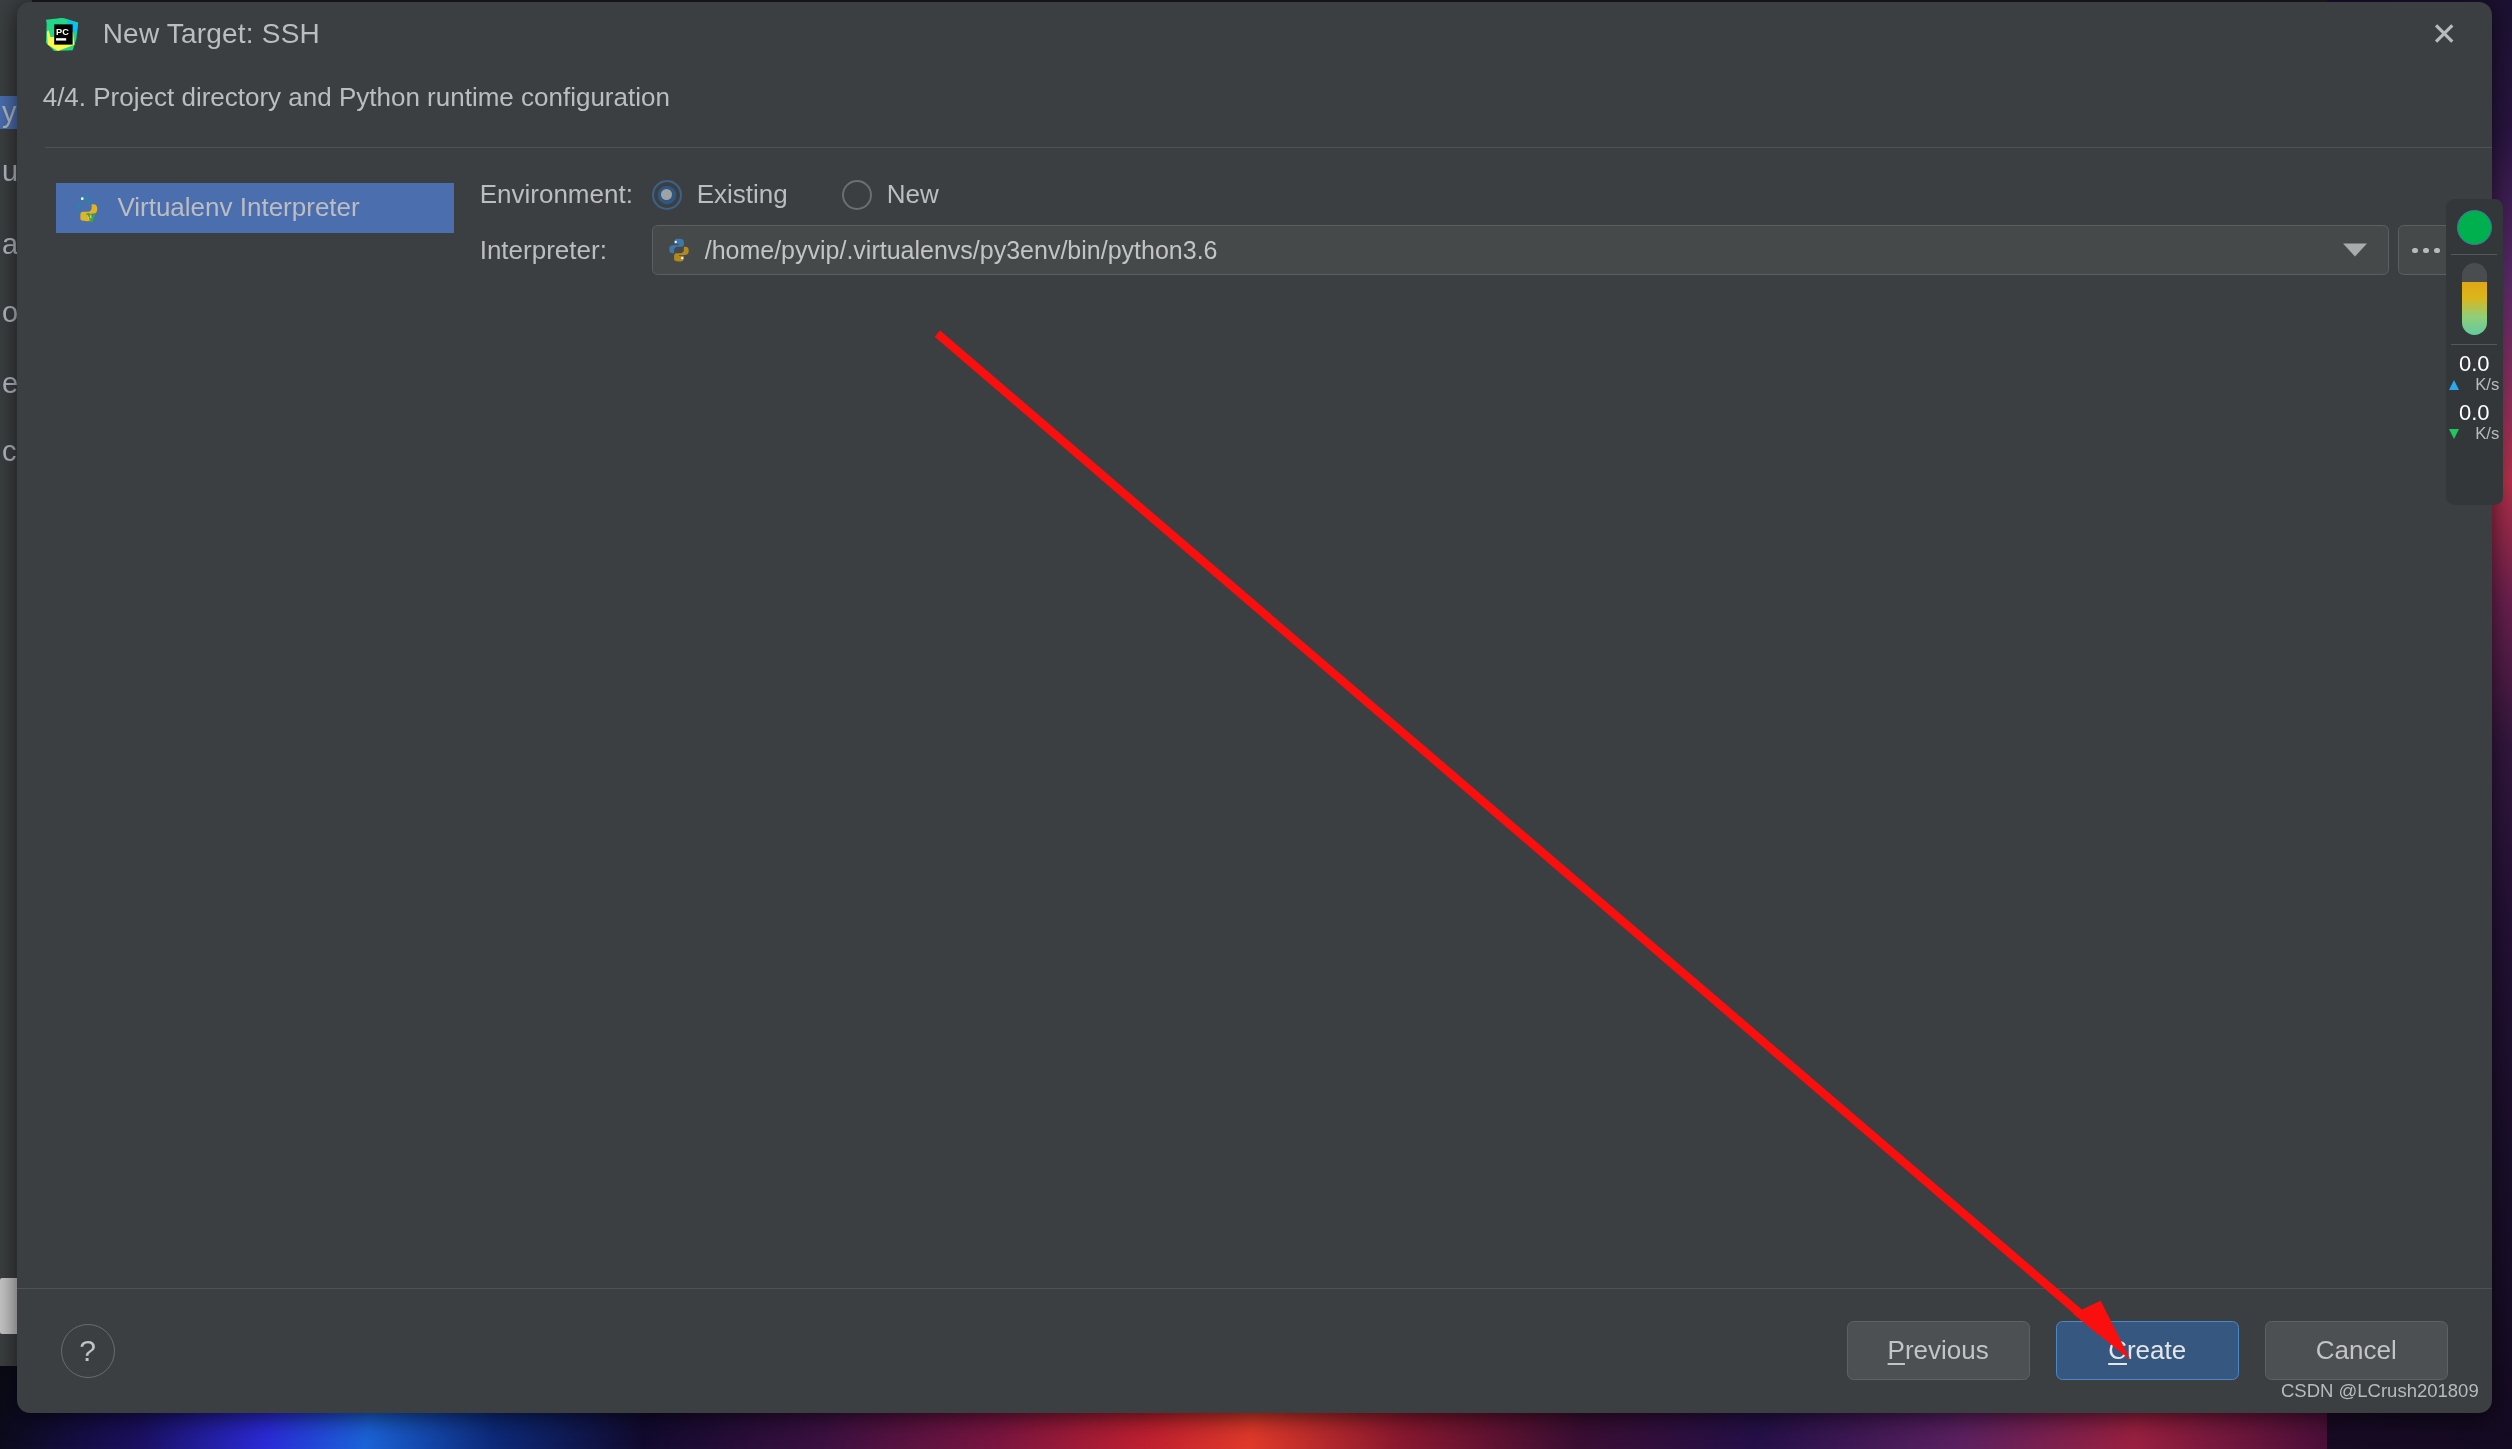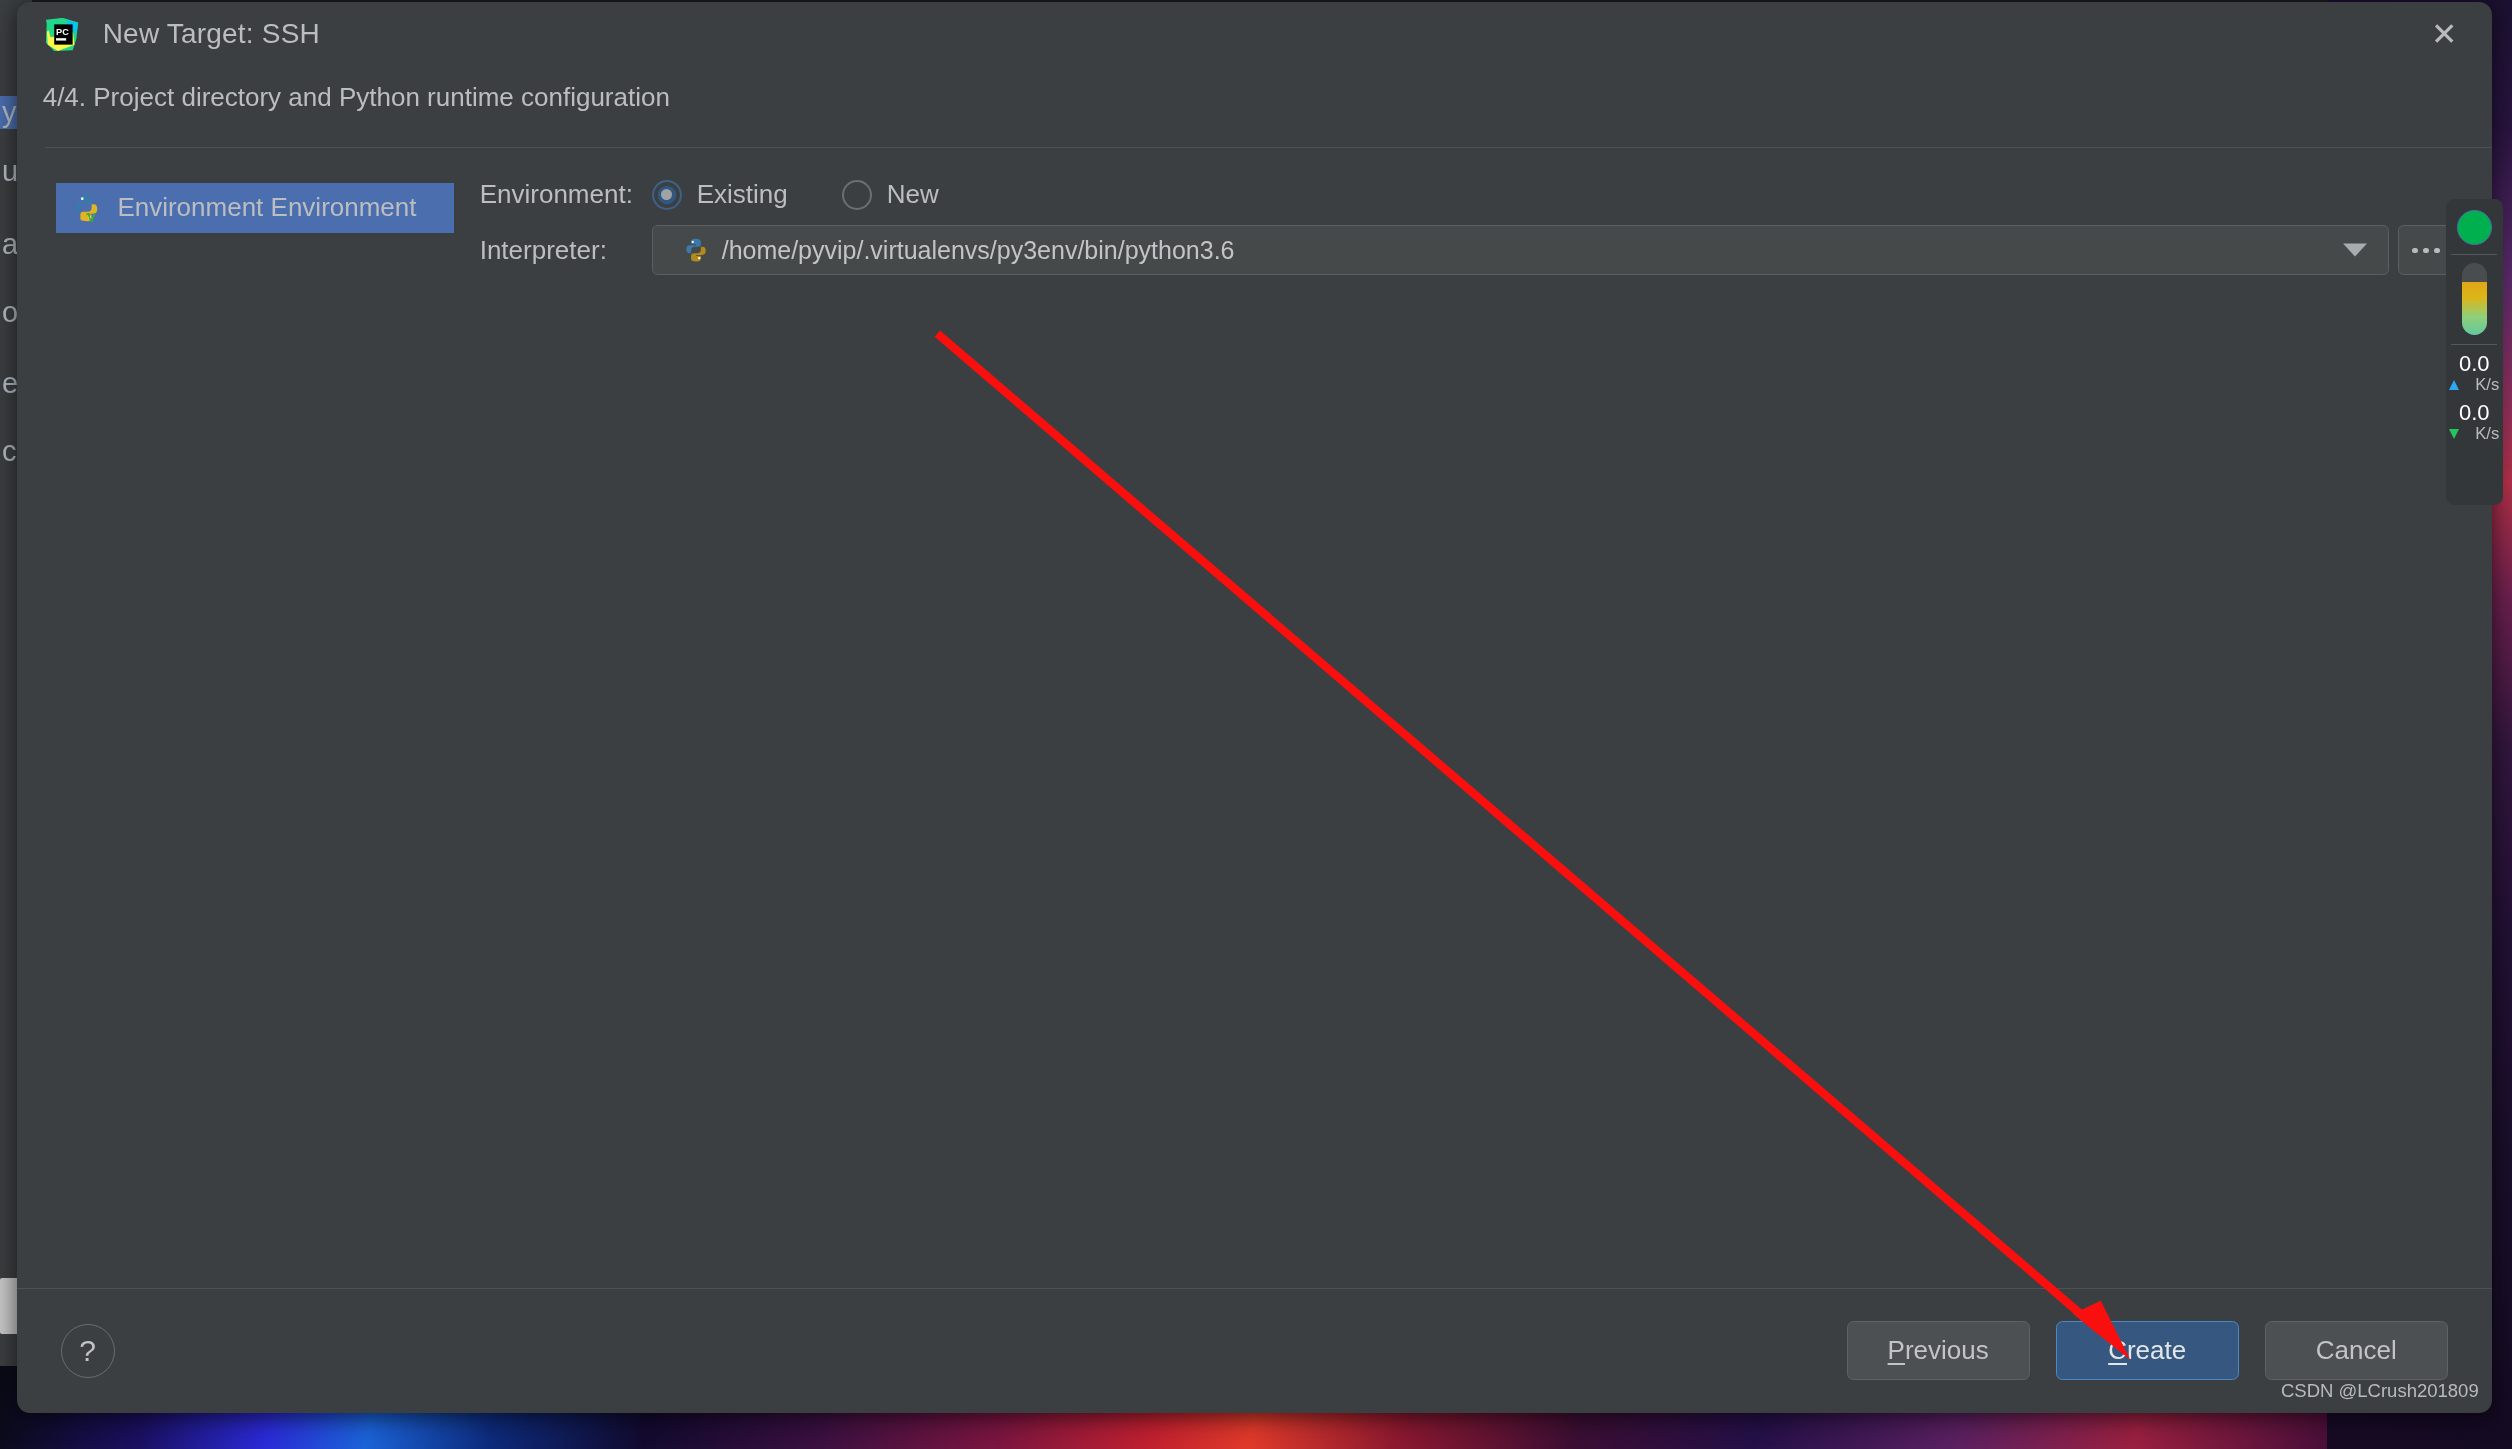--- a/index.html
+++ b/index.html
@@ -157,21 +157,21 @@
 
   
   #interpreter-row { align-items: center; }
   #combo {
     position: relative;
     width: 1737px; height: 50px;
     background: #45494a;
     border: 0.9px solid #5b5f61;
     border-radius: 5.6px;
     display: flex; align-items: center;
-    padding-left: 30px;
+    padding-left: 13px;
     cursor: pointer;
   }
   #combo-path {
     margin-left: 13px;
     font-size: 25px;
     color: #c3c4c6;
     white-space: nowrap;
   }
   #combo-arrow {
     position: absolute; right: 20.4px; top: 50%;
@@ -310,21 +310,21 @@
       <div class="type-item selected">
         <span class="py-icon">
           <svg width="30" height="30" viewBox="0 0 32 32" aria-hidden="true">
             <path d="M15 2c-4 0-5 2-5 4v3h6v1H8c-2.5 0-4 1.6-4 5s1.3 5 4 5h2v-4c0-2.4 1.8-4 4-4h5c2 0 3-1.3 3-3V6c0-2-1.2-4-7-4z" fill="#3c78aa"></path>
             <circle cx="12" cy="6" r="1.4" fill="#fff"></circle>
             <path d="M17 30c4 0 5-2 5-4v-3h-6v-1h8c2.5 0 4-1.6 4-5s-1.3-5-4-5h-2v4c0 2.4-1.8 4-4 4h-5c-2 0-3 1.3-3 3v4c0 2 1.2 3 7 3z" fill="#e0b521"></path>
             <circle cx="20" cy="26" r="1.4" fill="#fff"></circle>
             <text x="17" y="31" font-family="Liberation Sans, sans-serif" font-size="14" font-weight="bold" fill="#3fae2a">V</text>
           </svg>
         </span>
-        <span class="type-label">Environment Environment</span>
+        <span class="type-label">Virtualenv Interpreter</span>
       </div>
 
 
     </div>
 
     <div id="form">
 
       <div class="form-row">
         <span class="form-label">Environment:</span>
         <div class="radio-group">

